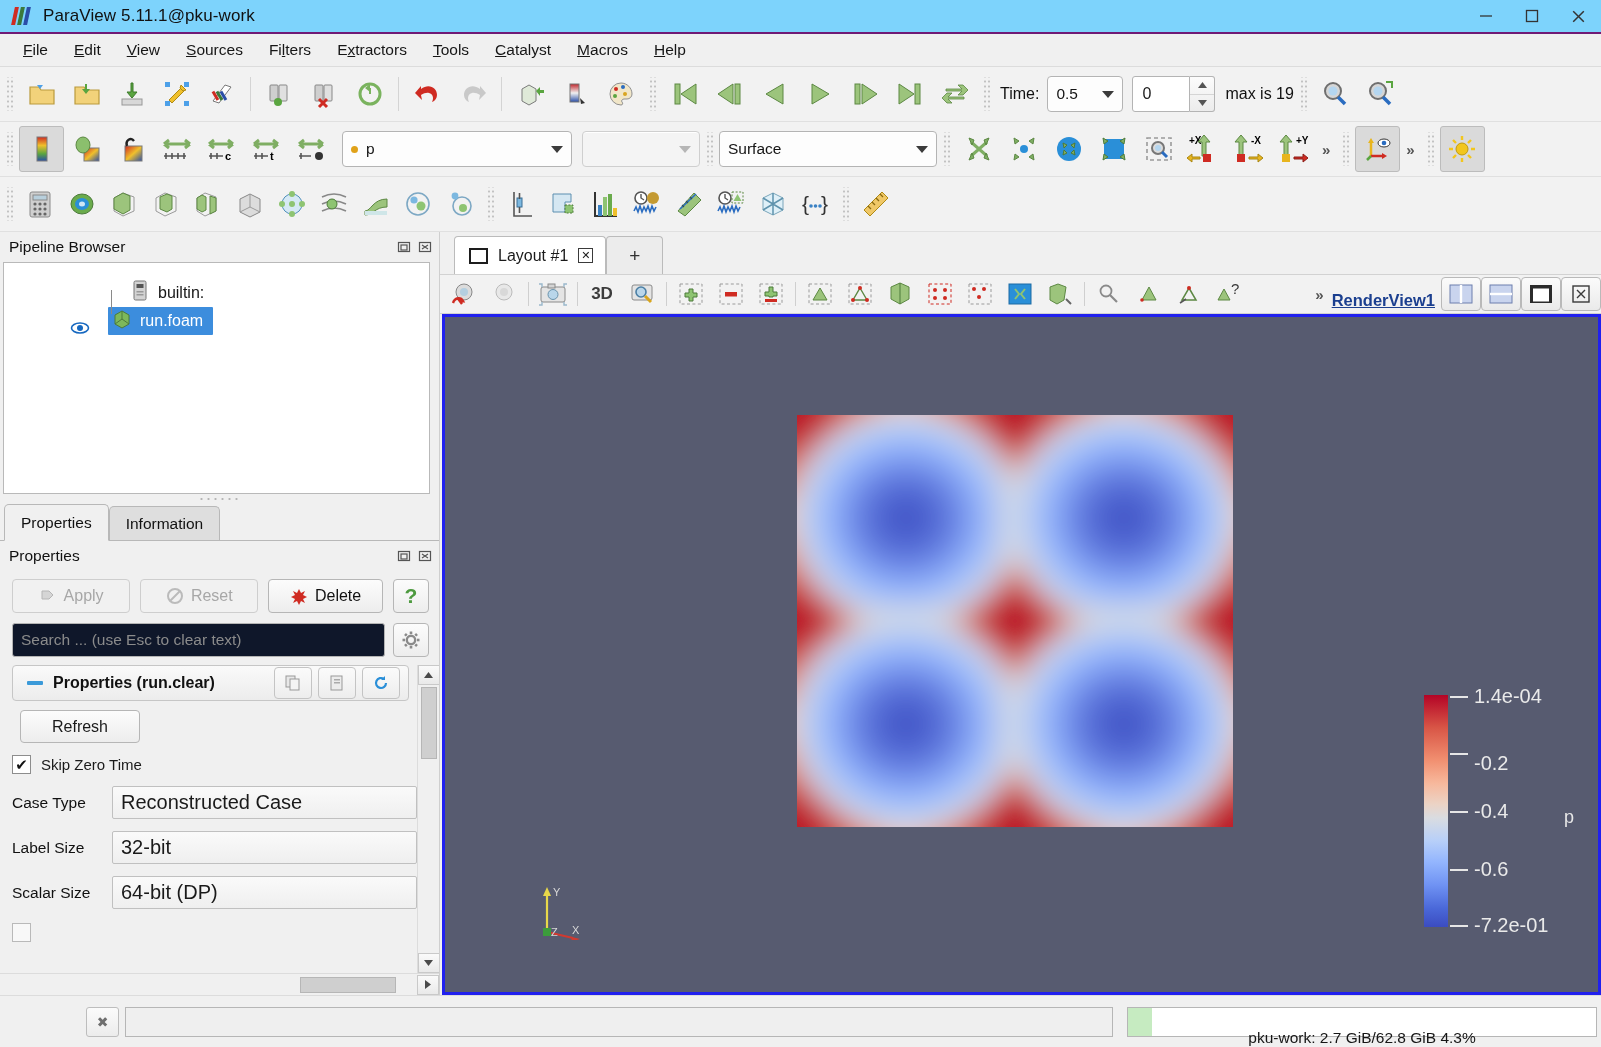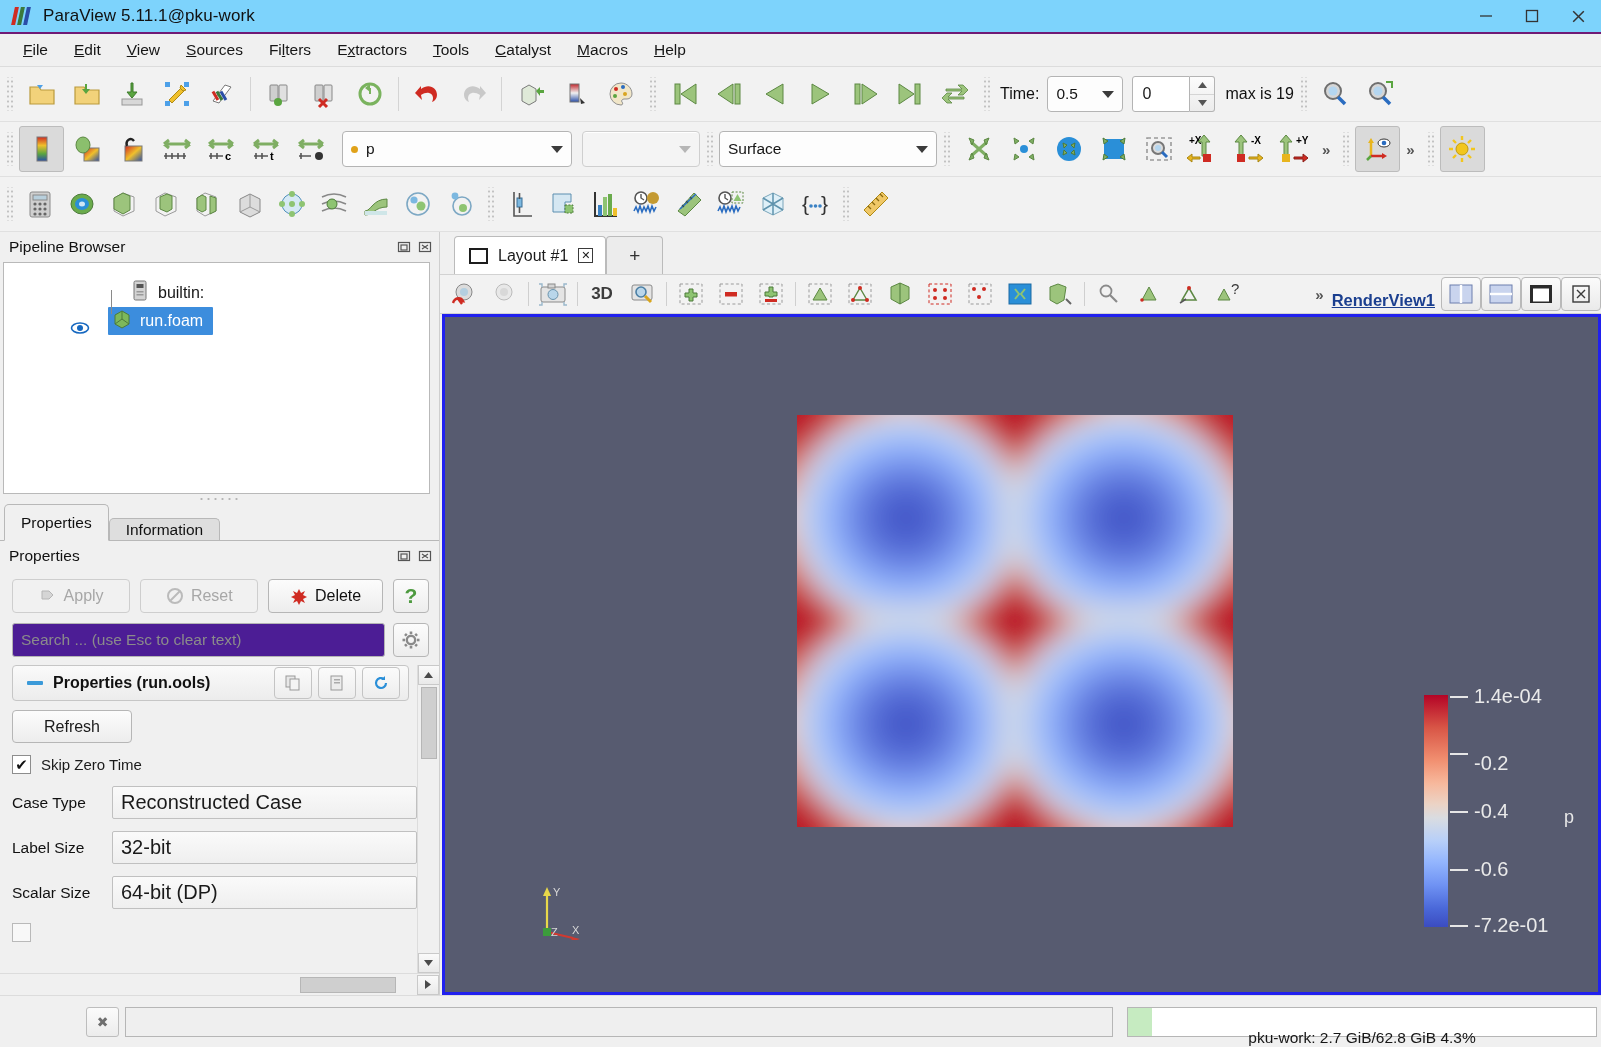--- a/index.html
+++ b/index.html
@@ -92,49 +92,49 @@
             align-items:center; gap:8px; }
   .pl-sel .pl-label { color:#fff; }
   .vline { position:absolute; left:59px; top:0; width:1px; height:18px; background:#8a8a8a;}
 
   .splitter { height:10px; display:flex; align-items:center; justify-content:center; }
   .splitter span { width:44px; height:4px;
     background-image: radial-gradient(circle, #b5b5b5 1px, transparent 1.2px);
     background-size:7px 4px;}
 
   .tabs { display:flex; align-items:flex-end; height:37px; padding-left:4px; border-bottom:1px solid #b8b8b8;}
-  .tab { height:22px; padding:0 16px; display:flex; align-items:center; font-size:15.5px;
+  .tab { height:34px; padding:0 16px; display:flex; align-items:center; font-size:15.5px;
          border:1px solid #b8b8b8; border-bottom:none; border-radius:5px 5px 0 0; background:#dedede; color:#111; }
   .tab.active { background:#f0f0f0; height:37px; border-bottom:1px solid #f0f0f0; margin-bottom:-1px; }
 
   .props-body { flex:1; display:flex; flex-direction:column; min-height:0; overflow:hidden; }
   .btnrow { display:flex; gap:10px; padding:8px 10px 6px 12px; align-items:center;}
   .qbtn { height:34px; border:1px solid #b6b6b6; border-radius:4px; background:linear-gradient(#fcfcfc,#ededed);
           display:flex; align-items:center; justify-content:center; gap:7px; font-size:16px; padding:0 14px; color:#111;}
   .qbtn.dis { color:#a7a7a7; background:#f1f1f1; border-color:#cecece;}
   .qbtn.help { width:37px; padding:0; color:#4d9a3f; font-size:21px; font-weight:bold;}
   .apply-w{ width:120px;} .reset-w{ width:120px;} .delete-w{ width:116px;}
 
   .searchrow { display:flex; gap:8px; padding:4px 10px 8px 12px; align-items:center;}
-  .search-in { flex:1; height:34px; border:1px solid #b4b4b4; border-radius:3px; background:#4c1d95;
+  .search-in { flex:1; height:34px; border:1px solid #b4b4b4; border-radius:3px; background:#0f172a;
                display:flex; align-items:center; padding:0 8px; font-size:15.5px; color:#8b8b8b;}
   .gear-b { width:36px;height:34px;border:1px solid #b6b6b6;border-radius:4px;background:linear-gradient(#fcfcfc,#ededed);
             display:flex;align-items:center;justify-content:center;}
 
   .scrollzone { flex:1; display:flex; min-height:0; position:relative; }
   .propcol { flex:1; min-width:0; padding:0 0 0 12px; overflow:hidden;}
   .grouphdr { display:flex; align-items:center; height:36px; border:1px solid #c6c6c6; border-radius:4px;
               background:linear-gradient(#fafafa,#ececec); padding:0 8px; margin-right:8px; }
   .grouphdr .minus{ width:16px;height:4px;background:#3b9ad9;border-radius:1px;margin:0 10px 0 6px;}
   .grouphdr .gt { font-weight:bold; font-size:16px; color:#111; }
   .ghbtns { margin-left:auto; display:flex; gap:6px;}
   .ghbtn { width:38px;height:32px;border:1px solid #c4c4c4;border-radius:4px;background:linear-gradient(#fbfbfb,#ededed);
            display:flex;align-items:center;justify-content:center;}
   .refreshbtn{ margin-top:9px; width:120px;height:33px;border:1px solid #b6b6b6;border-radius:4px;
-               background:linear-gradient(#fcfcfc,#ededed); display:flex;align-items:center;justify-content:center;font-size:16px;}
+               background:linear-gradient(#fcfcfc,#ededed); display:flex;align-items:center;justify-content:center;font-size:16px;margin-left:8px;}
   .chkrow{ display:flex;align-items:center;gap:10px;margin-top:12px;}
   .chk{ width:19px;height:19px;border:1px solid #8d8d8d;background:#fff;display:flex;align-items:center;justify-content:center;
         font-size:15px;color:#111;}
   .proprow{ display:flex; align-items:center; margin-top:12px; }
   .proprow .lbl{ width:100px; font-size:15.5px; color:#111; flex:none;}
   .proprow .fld{ flex:1; height:33px; border:1px solid #c0c0c0; border-radius:2px;
                  background:linear-gradient(#fafafa,#efefef); display:flex;align-items:center;padding:0 8px;font-size:20px;}
   .vscroll { width:22px; flex:none; background:#f0f0f0; border-left:1px solid #dcdcdc;
              display:flex; flex-direction:column; align-items:center; }
   .sarrow{ width:22px;height:20px;display:flex;align-items:center;justify-content:center;background:linear-gradient(#fafafa,#e9e9e9);
@@ -858,21 +858,21 @@
                   <line x1="5.7" y1="14.3" x2="4" y2="16"></line>
                 </g>
               </svg>
           </div>
         </div>
 
         <div class="scrollzone">
           <div class="propcol">
             <div class="grouphdr">
               <span class="minus"></span>
-              <span class="gt">Properties (run.ools)</span>
+              <span class="gt">Properties (run.clear)</span>
               <span class="ghbtns">
                 <span class="ghbtn">
                   <svg width="18" height="18" viewBox="0 0 18 18">
                       <rect x="2" y="2" width="9" height="11" fill="#e8e8e8" stroke="#999"></rect>
                       <rect x="6" y="5" width="9" height="11" fill="#f4f4f4" stroke="#999"></rect>
                     </svg>
                 </span>
                 <span class="ghbtn">
                   <svg width="18" height="18" viewBox="0 0 18 18">
                       <rect x="3" y="2" width="11" height="14" fill="#ececec" stroke="#999"></rect>

